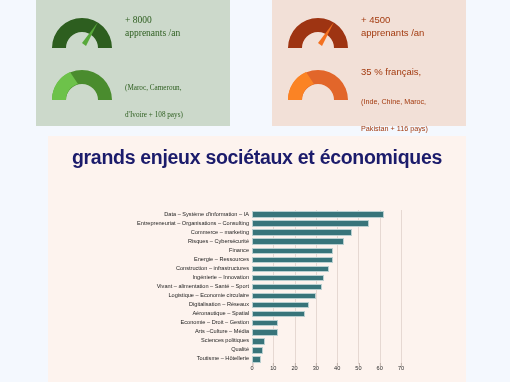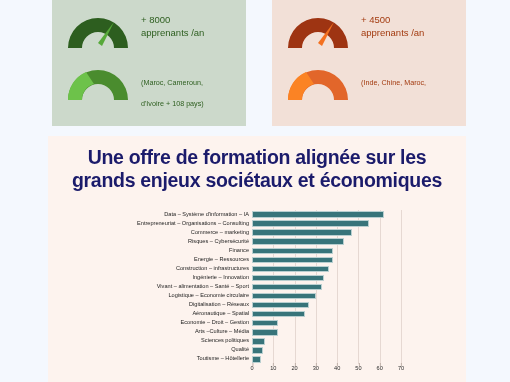--- a/index.html
+++ b/index.html
@@ -6,32 +6,32 @@
   html, body {
     width: 510px; height: 382px;
     background: #f4f8fe;
     font-family: "Liberation Sans", sans-serif;
     overflow: hidden;
   }
   #page { position: relative; width: 510px; height: 382px; background: #f4f8fe; }
 
   
   .kpi-panel { position: absolute; top: 0; padding: 10px 12px; }
-  .kpi-panel.green  { left: 52px;  width: 194px; height: 126px; background: #ccd9cb; }
+  .kpi-panel.green  { left: 36px;  width: 194px; height: 126px; background: #ccd9cb; font-family: Liberation Serif, serif; }
   .kpi-panel.orange { left: 272px; width: 194px; height: 126px; background: #f2e0d7; }
 
   .kpi-row { display: flex; align-items: flex-start; gap: 9px; }
   .kpi-row.second { margin-top: 12px; }
 
   .gauge { position: relative; width: 68px; height: 40px; flex: 0 0 68px; }
   .gauge svg { display: block; width: 68px; height: 40px; }
 
   .kpi-text { padding-top: 4px; }
   .kpi-main { font-size: 9.5px; line-height: 1.35; }
-  .kpi-sub  { font-size: 7.2px; line-height: 1.28; margin-top: 12px; }
+  .kpi-sub  { font-size: 7.2px; line-height: 1.28; margin-top: 18px; }
   .green  .kpi-main, .green  .kpi-sub  { color: #2d5e1f; }
   .orange .kpi-main, .orange .kpi-sub  { color: #a33b10; }
 
   
   .card {
     position: absolute; left: 48px; top: 136px;
     width: 418px; height: 246px;
     background: #fdf3ee;
   }
   .card-title {
@@ -132,28 +132,29 @@
     </div>
 
     <div class="kpi-row second">
       <div class="gauge">
         <svg viewBox="0 0 68 40">
           <path d="M4 38 A30 30 0 0 1 64 38 L50 38 A16 16 0 0 0 18 38 Z" fill="#e2662a"></path>
           <path d="M4 38 A30 30 0 0 1 22 10 L30 22 A16 16 0 0 0 18 38 Z" fill="#fb8324"></path>
         </svg>
       </div>
       <div class="kpi-text">
+        <div class="kpi-main">35 % français,</div>
         <div class="kpi-sub">(Inde, Chine, Maroc,</div>
+        <div class="kpi-sub">Pakistan + 116 pays)</div>
       </div>
     </div>
   </div>
 
   <div class="card">
     <div class="card-title">
-      <div>Une offre de formation alignée sur les</div>
       <div>grands enjeux sociétaux et économiques</div>
     </div>
 
     <div class="chart">
       <div class="chart-inner">
         <div class="label-col" id="label-col">
             <div class="row-label" style="top: 1.52941px;">Data – Système d'information – IA</div>
             <div class="row-label" style="top: 10.5882px;">Entrepreneuriat – Organisations – Consulting</div>
             <div class="row-label" style="top: 19.6471px;">Commerce – marketing</div>
             <div class="row-label" style="top: 28.7059px;">Risques – Cybersécurité</div>

